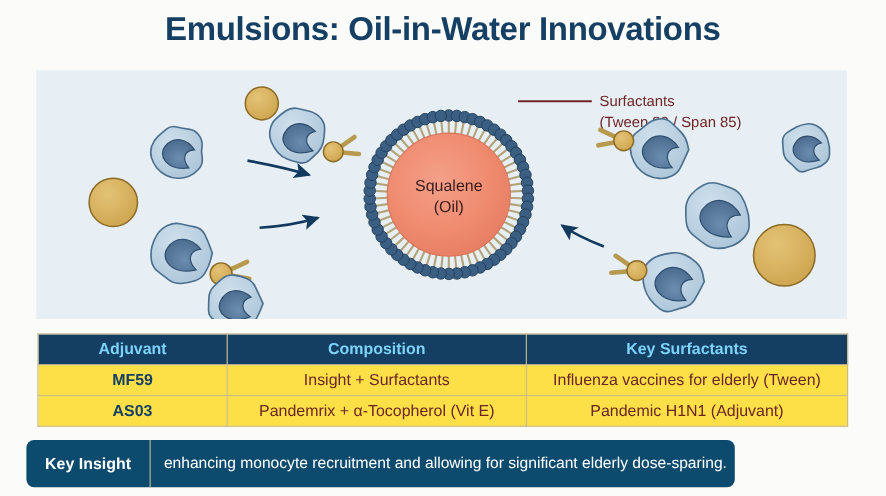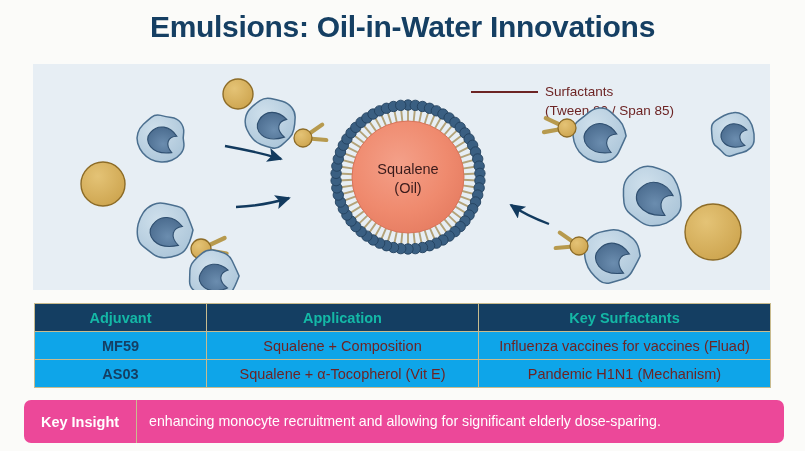--- a/index.html
+++ b/index.html
@@ -50,37 +50,37 @@
   #table th, #table td {
     border: 1.5px solid #c9bb8e;
     text-align: center;
     height: 28px;
     font-size: 14.5px;
     padding: 0 4px;
     white-space: nowrap;
   }
   #table thead th {
     background: #143e62;
-    color: #14b8a6;
+    color: #7dd3fc;
     font-weight: bold;
     border-color: #c9bb8e;
   }
-  #table tbody td { background: #0ea5e9; }
+  #table tbody td { background: #fde047; }
   #table tbody td.adj {
     color: #153f63;
     font-weight: bold;
   }
   #table tbody td.txt { color: #6d2424; }
 
   
   #key-insight {
     position: absolute;
     left: 24px; top: 400px;
-    width: 760px; height: 43px;
-    background: #ec4899;
+    width: 644px; height: 43px;
+    background: #0c4a6e;
     border-radius: 7px;
     display: flex;
     align-items: stretch;
     overflow: hidden;
   }
   #ki-label {
     flex: 0 0 113px;
     display: flex; align-items: center; justify-content: center;
     color: #ffffff;
     font-weight: bold;
@@ -373,34 +373,34 @@
 
   <table id="table">
     <colgroup>
         <col class="c1">
         <col class="c2">
         <col class="c3">
       </colgroup>
     <thead>
       <tr>
         <th>Adjuvant</th>
-        <th>Application</th>
+        <th>Composition</th>
         <th>Key Surfactants</th>
       </tr>
     </thead>
     <tbody>
       <tr>
         <td class="adj">MF59</td>
-        <td class="txt">Squalene + Composition</td>
-        <td class="txt">Influenza vaccines for vaccines (Fluad)</td>
+        <td class="txt">Insight + Surfactants</td>
+        <td class="txt">Influenza vaccines for elderly (Tween)</td>
       </tr>
       <tr>
         <td class="adj">AS03</td>
-        <td class="txt">Squalene + α-Tocopherol (Vit E)</td>
-        <td class="txt">Pandemic H1N1 (Mechanism)</td>
+        <td class="txt">Pandemrix + α-Tocopherol (Vit E)</td>
+        <td class="txt">Pandemic H1N1 (Adjuvant)</td>
       </tr>
     </tbody>
   </table>
 
   <div id="key-insight">
     <div id="ki-label">Key Insight</div>
     <div id="ki-text">
       <span>enhancing monocyte recruitment and allowing for significant elderly dose-sparing.</span>
     </div>
   </div>

